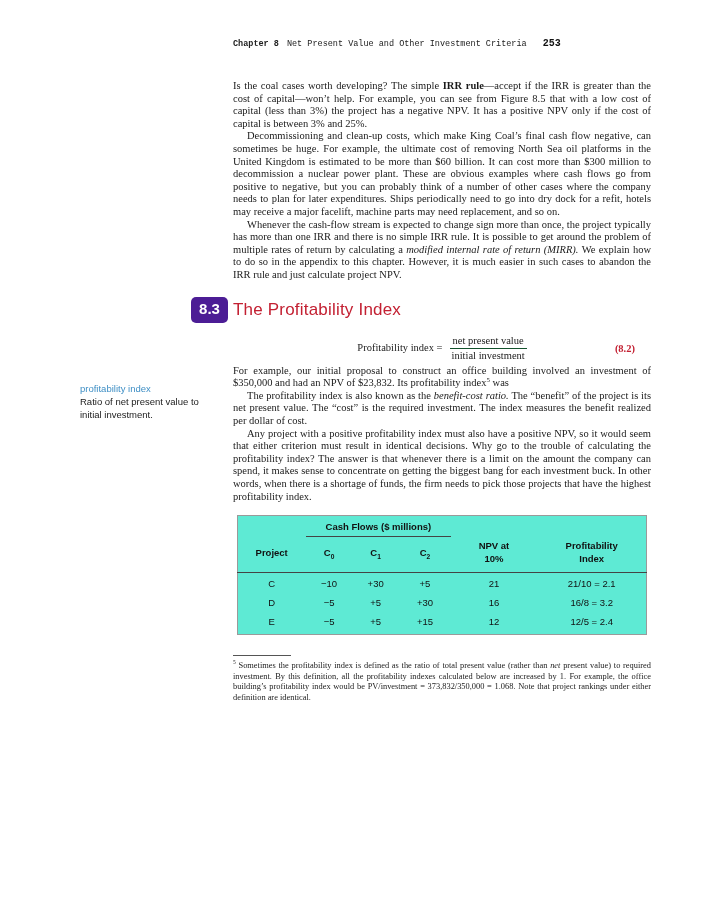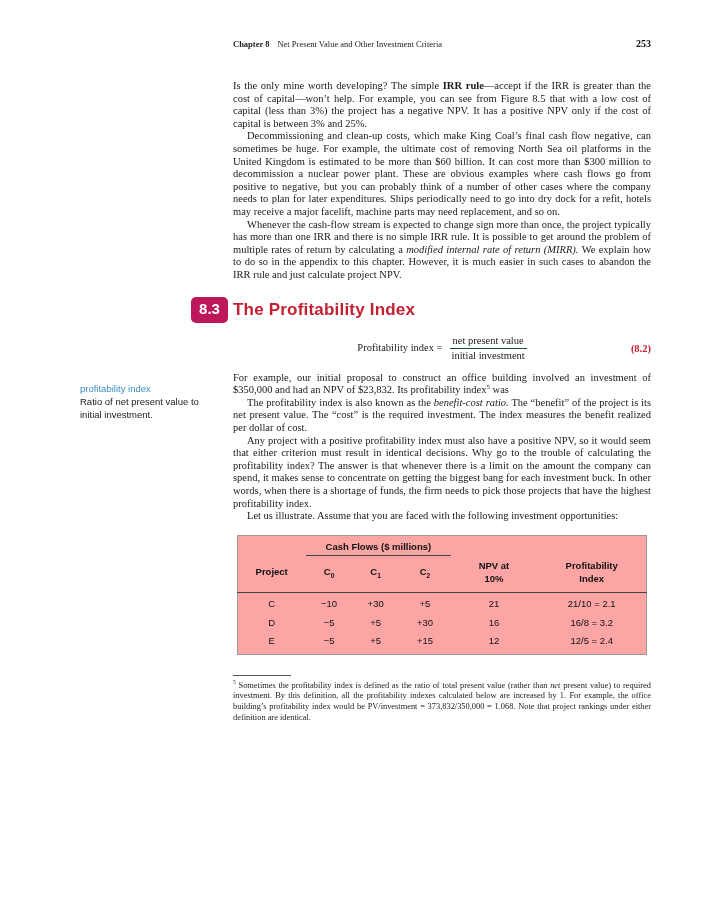--- a/index.html
+++ b/index.html
@@ -2,65 +2,65 @@
 <html><head>
 <meta charset="utf-8">
 <style>
   * { margin:0; padding:0; box-sizing:border-box; }
   html,body { background:#ffffff; }
   body { font-family:"Liberation Serif", serif; color:#1a1a1a; }
   .page { position:relative; width:702px; height:900px; background:#fff; overflow:hidden; }
 
   
   .running-header { position:absolute; top:38px; left:233px; width:418px;
-    font-family:Liberation Serif, serif; font-size:8.5px; color:#222;
-    display:flex; justify-content:space-between; align-items:baseline;gap:16px; }
+    font-family:Liberation Mono, monospace; font-size:8.5px; color:#222;
+    display:flex; align-items:baseline;gap:16px; }
   .rh-left { display:flex; gap:8px; }
   .rh-chapter { font-weight:bold; }
   .rh-pagenum { font-weight:bold; font-size:10px; color:#111; }
 
   
   .main { position:absolute; top:80px; left:233px; width:418px;
     font-size:10.5px; line-height:12.6px; text-align:justify; }
   .para { margin:0; }
   .para.indent { text-indent:14px; }
   .b { font-weight:bold; }
   .i { font-style:italic; }
   .sup { vertical-align:super; font-size:0.65em; line-height:0; }
 
   
   .section-heading { position:relative; margin:15px 0 11px 0; height:27px;
     display:flex; align-items:center; }
   .section-num { position:absolute; left:-42px; top:0; width:37px; height:26px;
-    background:#be185d; color:#fff; border-radius:5px;
+    background:#4c1d95; color:#fff; border-radius:5px;
     font-family:"Liberation Sans", sans-serif; font-weight:bold; font-size:15px;
     display:flex; align-items:center; justify-content:center; }
-  .section-title { font-family:"Liberation Sans", sans-serif; font-weight:bold;
+  .section-title { font-family:"Liberation Sans", sans-serif; font-weight:normal;
     font-size:17px; color:#c32032; letter-spacing:0.2px; }
 
   
   .margin-note { position:absolute; left:80px; top:382px; width:140px;
     font-family:"Liberation Sans", sans-serif; font-size:9.5px; line-height:13px;
     text-align:left; }
   .margin-term { color:#3f8fc5; display:block; }
   .margin-def { color:#222; }
 
   
-  .equation { position:relative; margin:9px 0; display:flex;
+  .equation { position:relative; margin:2px 0; display:flex;
     justify-content:center; align-items:center; gap:7px; text-align:center; }
   .fraction { display:inline-block; text-align:center; vertical-align:middle; }
   .fraction .num { display:block; border-bottom:1px solid #14532d; padding:0 3px 1px; }
   .fraction .den { display:block; padding-top:1px; }
-  .eq-number { position:absolute; right:0; top:50%; transform:translateY(-50%);
+  .eq-number { position:absolute; right:16px; top:50%; transform:translateY(-50%);
     color:#c32032; font-weight:bold; }
 
   
   .cf-table { border-collapse:collapse; margin:12px auto 0 auto;
     border:1px solid #9a9a9a; font-family:"Liberation Sans", sans-serif;
-    font-size:9.5px; color:#111; background:#fca5a5; }
+    font-size:9.5px; color:#111; background:#5eead4; }
   .cf-table th, .cf-table td { padding:3px 6px; text-align:center; font-weight:normal; }
   .cf-table th.group { font-weight:bold; border-bottom:1px solid #444; padding:5px 4px 2px; }
   .cf-table tr.cols th { font-weight:bold; border-bottom:1px solid #444; padding:4px 18px 3px; }
   .cf-table td.proj { width:52px; }
   .cf-table td.c0, .cf-table th.c0 { width:46px; }
   .cf-table td.c1, .cf-table th.c1 { width:46px; }
   .cf-table td.c2, .cf-table th.c2 { width:52px; }
   .cf-table td.npv, .cf-table th.npv { width:86px; }
   .cf-table td.pi,  .cf-table th.pi  { width:110px; }
   .cf-table tbody tr:first-child td { padding-top:5px; }
@@ -84,21 +84,21 @@
     <span class="rh-pagenum">253</span>
   </div>
 
   <div class="margin-note">
     <span class="margin-term">profitability index</span>
     <span class="margin-def">Ratio of net present value to initial investment.</span>
   </div>
 
   <div class="main">
 
-    <p class="para"><span>Is the only mine worth developing? The simple </span><span class="b">IRR rule</span><span>—accept if the IRR is greater than the cost of capital—won’t help. For example, you can see from Figure 8.5 that with a low cost of capital (less than 3%) the project has a negative NPV. It has a positive NPV only if the cost of capital is between 3% and 25%.</span></p>
+    <p class="para"><span>Is the coal cases worth developing? The simple </span><span class="b">IRR rule</span><span>—accept if the IRR is greater than the cost of capital—won’t help. For example, you can see from Figure 8.5 that with a low cost of capital (less than 3%) the project has a negative NPV. It has a positive NPV only if the cost of capital is between 3% and 25%.</span></p>
     <p class="para indent"><span>Decommissioning and clean-up costs, which make King Coal’s final cash flow negative, can sometimes be huge. For example, the ultimate cost of removing North Sea oil platforms in the United Kingdom is estimated to be more than $60 billion. It can cost more than $300 million to decommission a nuclear power plant. These are obvious examples where cash flows go from positive to negative, but you can probably think of a number of other cases where the company needs to plan for later expenditures. Ships periodically need to go into dry dock for a refit, hotels may receive a major facelift, machine parts may need replacement, and so on.</span></p>
     <p class="para indent"><span>Whenever the cash-flow stream is expected to change sign more than once, the project typically has more than one IRR and there is no simple IRR rule. It is possible to get around the problem of multiple rates of return by calculating a </span><span class="i">modified internal rate of return (MIRR).</span><span> We explain how to do so in the appendix to this chapter. However, it is much easier in such cases to abandon the IRR rule and just calculate project NPV.</span></p>
 
     <div class="section-heading">
       <span class="section-num">8.3</span>
       <span class="section-title">The Profitability Index</span>
     </div>
 
 
     <div class="equation">
@@ -108,21 +108,20 @@
         <span class="den">initial investment</span>
       </span>
       <span class="eq-number">(8.2)</span>
     </div>
 
     <p class="para"><span>For example, our initial proposal to construct an office building involved an investment of $350,000 and had an NPV of $23,832. Its profitability index</span><span class="sup">5</span><span> was</span></p>
 
 
     <p class="para indent"><span>The profitability index is also known as the </span><span class="i">benefit-cost ratio.</span><span> The “benefit” of the project is its net present value. The “cost” is the required investment. The index measures the benefit realized per dollar of cost.</span></p>
     <p class="para indent"><span>Any project with a positive profitability index must also have a positive NPV, so it would seem that either criterion must result in identical decisions. Why go to the trouble of calculating the profitability index? The answer is that whenever there is a limit on the amount the company can spend, it makes sense to concentrate on getting the biggest bang for each investment buck. In other words, when there is a shortage of funds, the firm needs to pick those projects that have the highest profitability index.</span></p>
-    <p class="para indent"><span>Let us illustrate. Assume that you are faced with the following investment opportunities:</span></p>
 
     <table class="cf-table">
       <thead>
         <tr>
           <th></th>
           <th class="group" colspan="3">Cash Flows ($ millions)</th>
           <th></th>
           <th></th>
         </tr>
         <tr class="cols">

